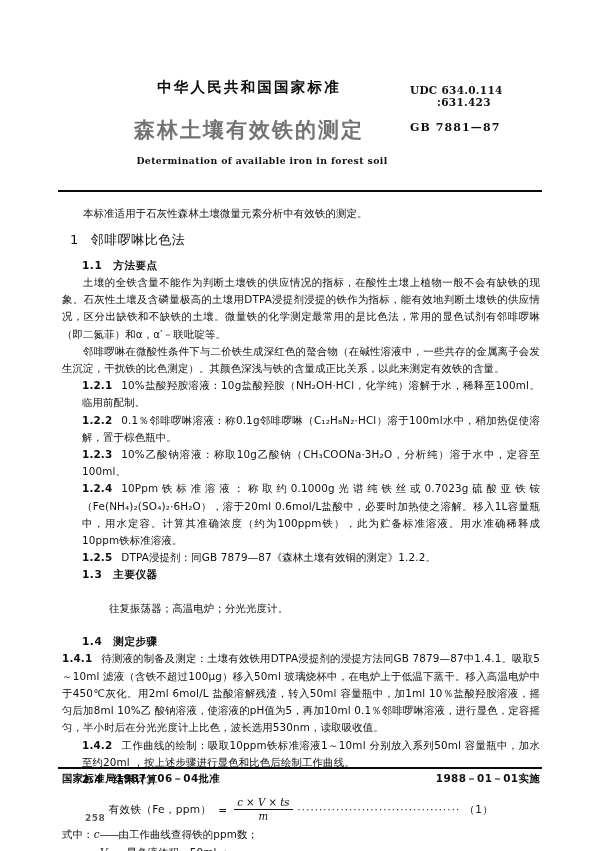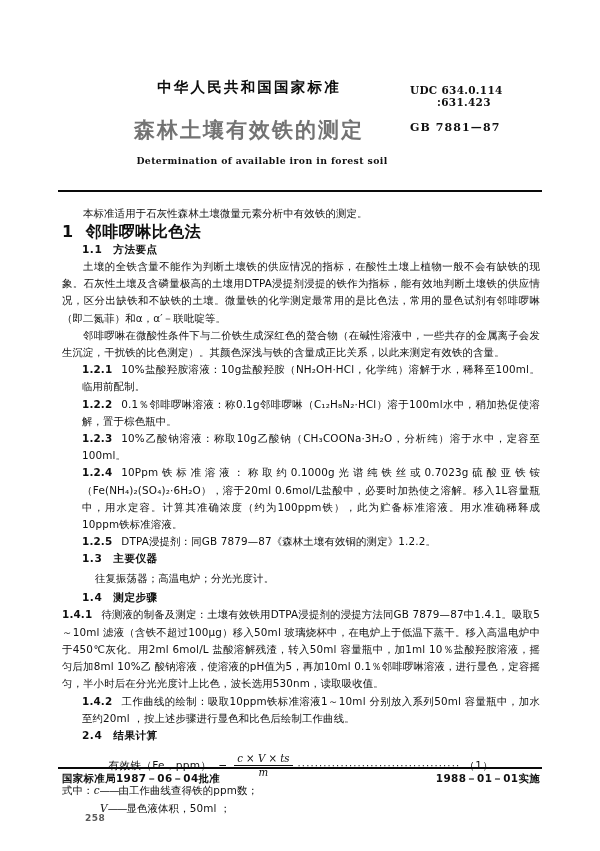--- a/index.html
+++ b/index.html
@@ -119,23 +119,23 @@
     line-height: 17.2px;
     text-align: justify;
     text-justify: inter-ideograph;
     letter-spacing: 0.15px;
     color: #111;
   }
   p.indent {
     text-indent: 21px;
   }
   .h1 {
-    margin: 0;
-    font-size: 16px;
-    font-weight: bold;
+    margin: 8px;
+    font-size: 13px;
+    font-weight: normal;
     line-height: 17.4px;
     letter-spacing: 0.5px;
   }
   .h1 .num { margin-right: 12px; }
   .h2 {
     margin: 0;
     font-size: 10.6px;
     font-weight: bold;
     line-height: 17.4px;
     padding-left: 20px;
@@ -150,21 +150,21 @@
     text-indent: 0;
     text-align: justify;
     letter-spacing: 0.15px;
   }
   .h3 .num {
     font-weight: bold;
     margin-right: 9px;
   }
   .h3.flush { padding-left: 0; }
   .sub-line {
-    margin: 2px;
+    margin: 16px;
     font-size: 10.4px;
     line-height: 17.2px;
     padding-left: 31px;
     letter-spacing: 0.15px;
   }
   .gap-sm { height: 1px; }
 
   
   .formula-row {
     display: flex;

